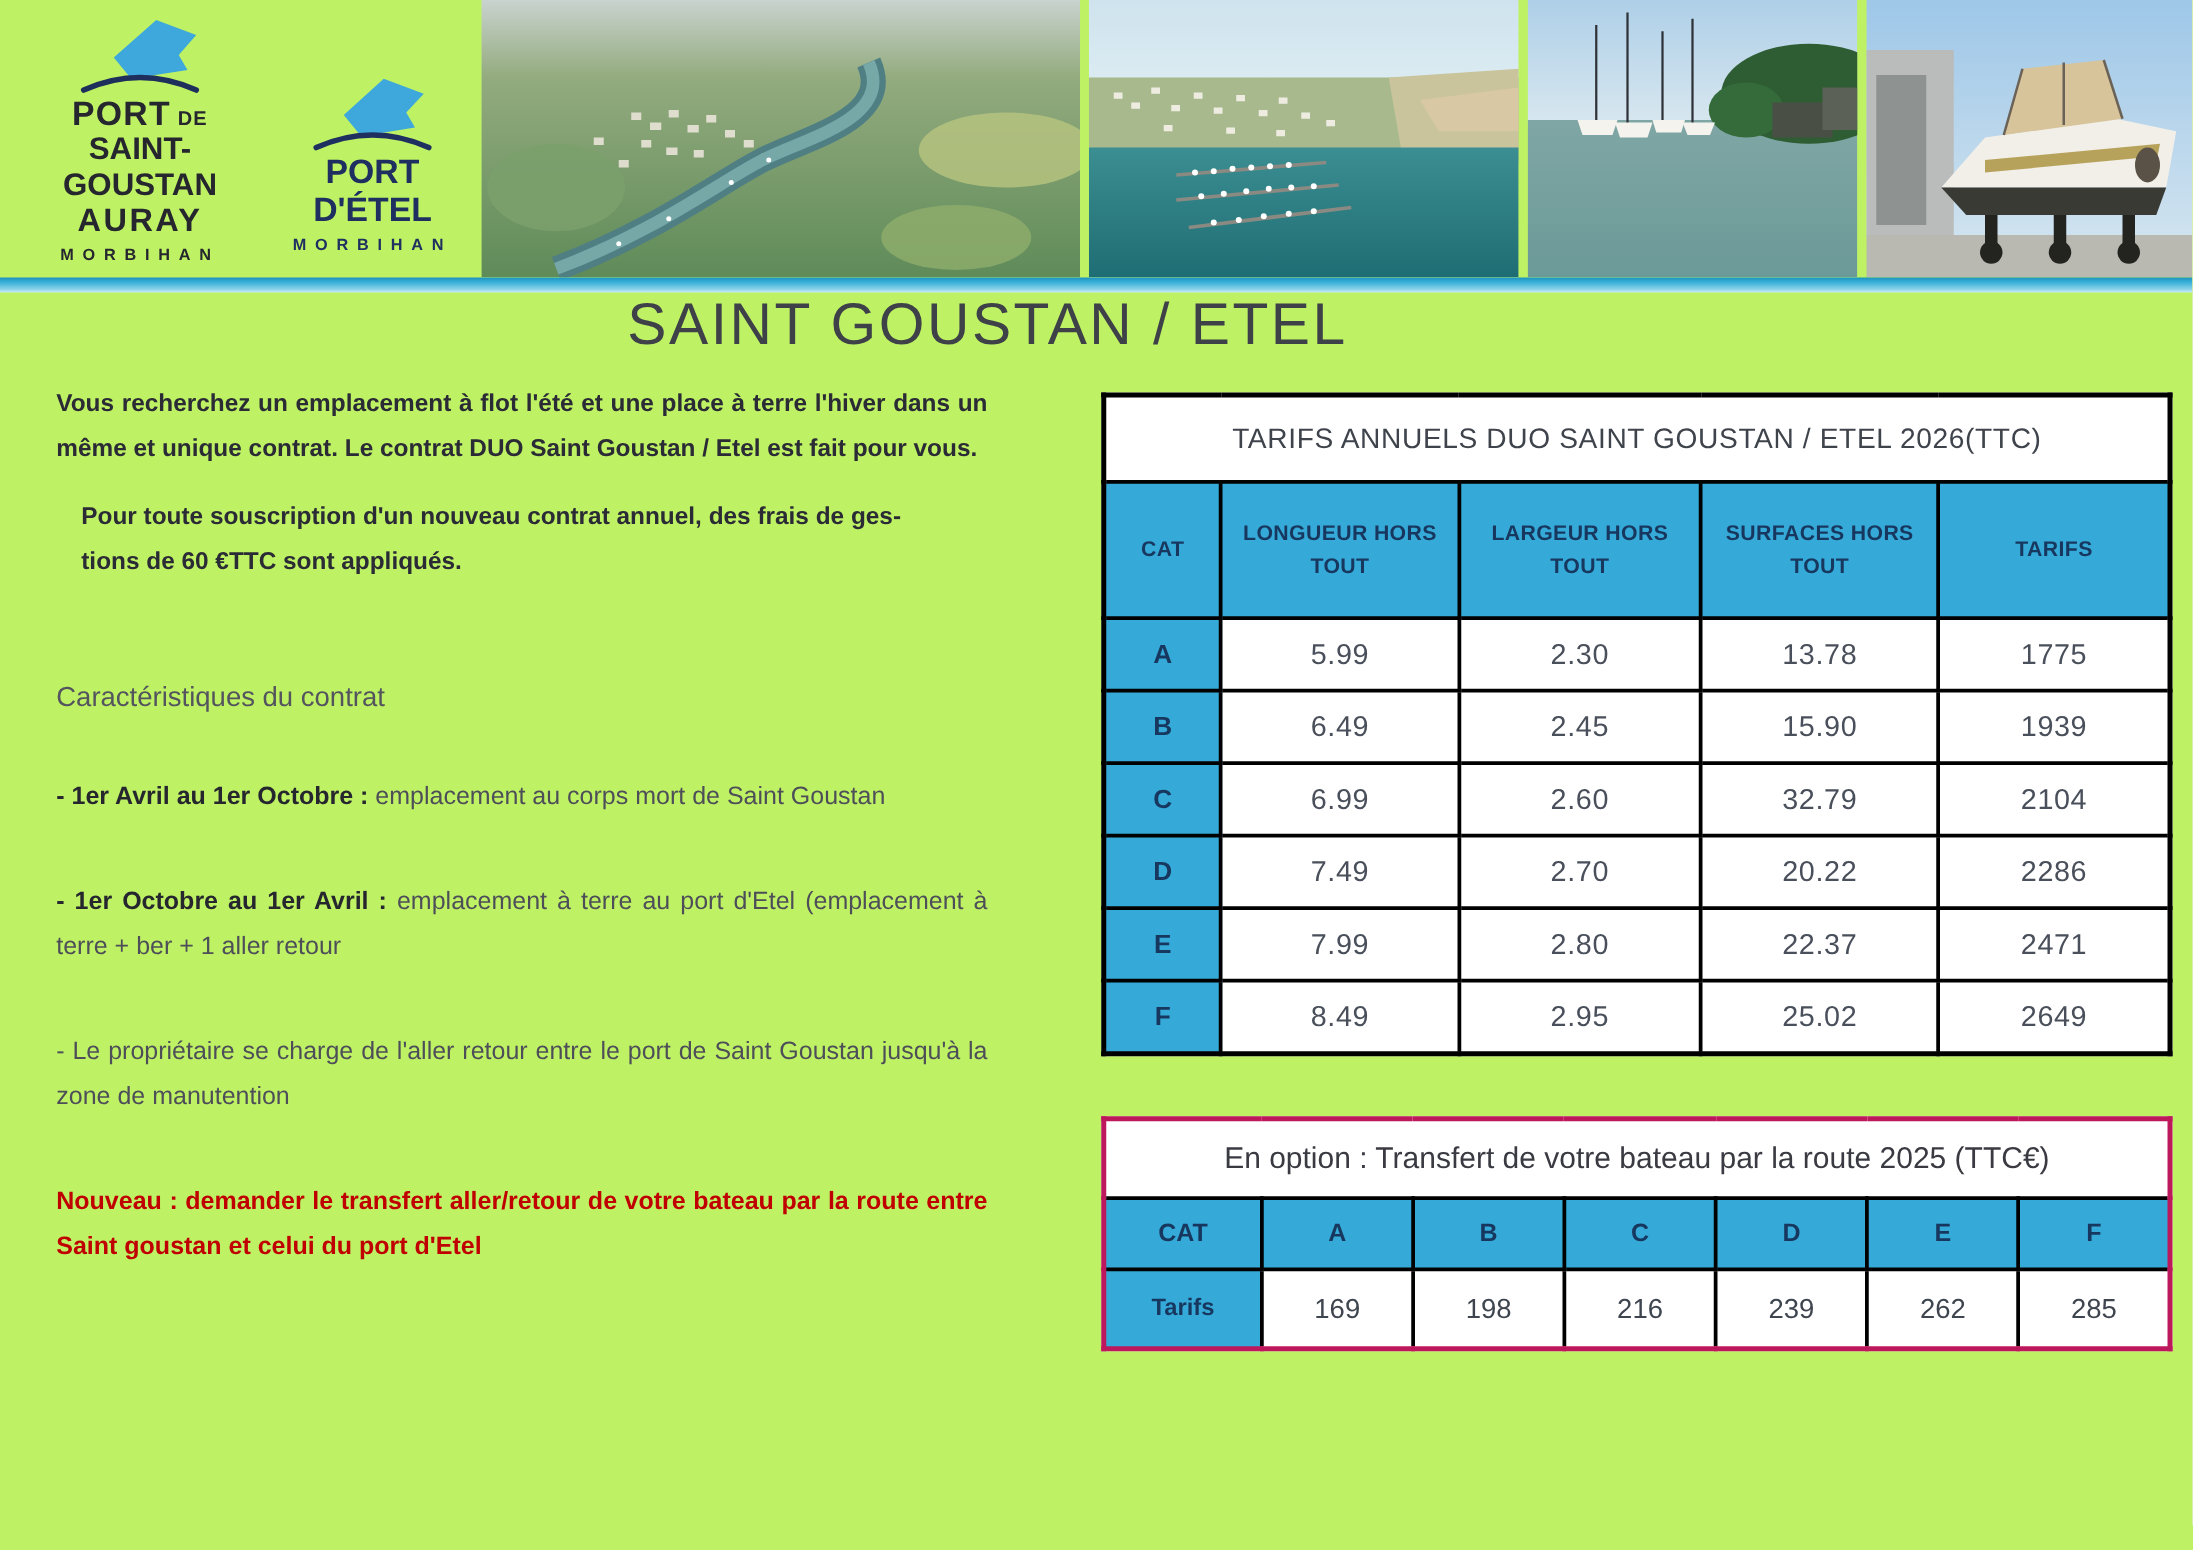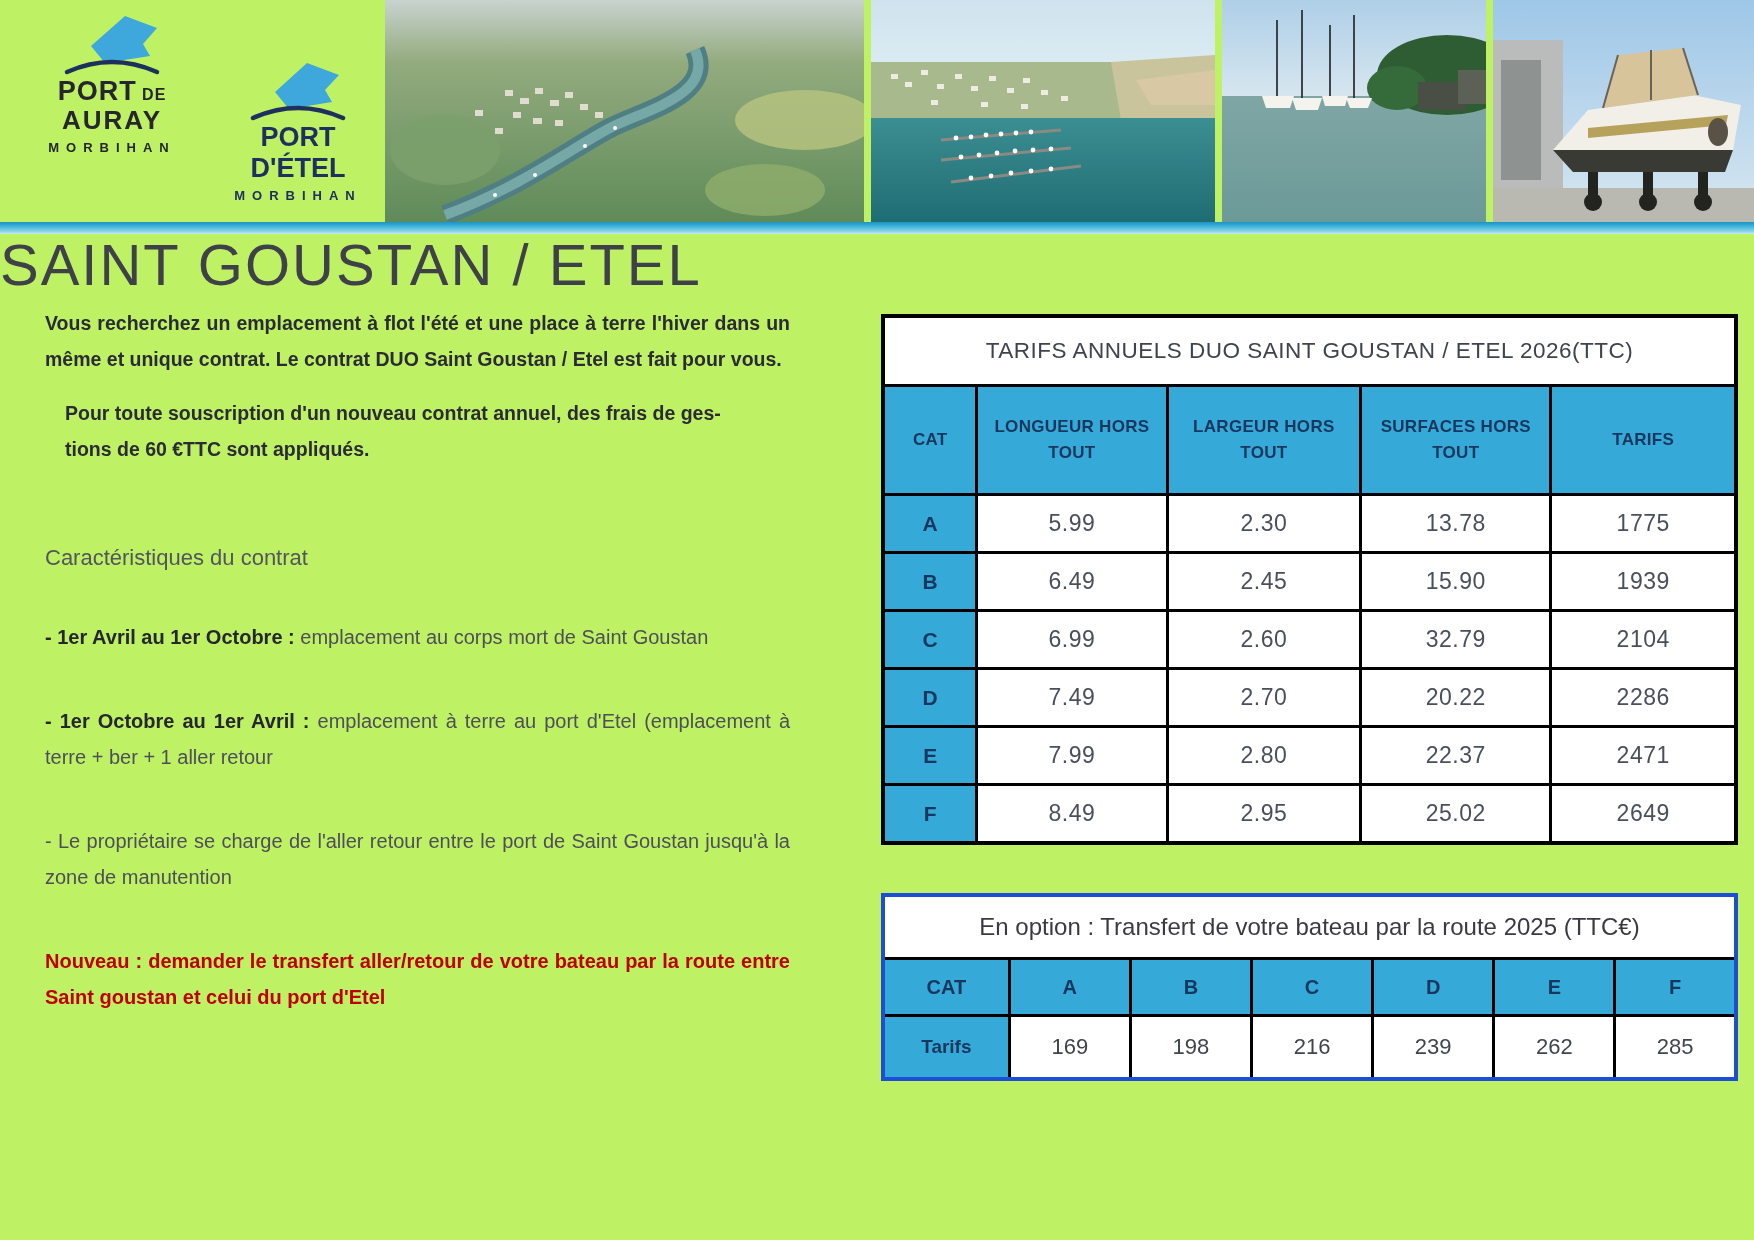--- a/index.html
+++ b/index.html
@@ -23,37 +23,37 @@
   .lg-name{font-weight:bold;font-size:25px;letter-spacing:0px;margin-top:-2px;}
   .lg-city{font-weight:bold;font-size:26px;letter-spacing:2px;margin-top:-2px;}
   .lg-region{font-weight:bold;font-size:13px;letter-spacing:7px;margin-top:4px;}
   .lg-name2{font-weight:bold;font-size:27px;letter-spacing:0px;color:#1f3060;}
   .lg-region2{font-weight:bold;font-size:13px;letter-spacing:7px;margin-top:4px;color:#1f3060;}
 
   .divider{position:absolute;left:0;top:222px;width:1754px;height:12px;
     background:linear-gradient(180deg,#1f93bd 0%,#35aed8 30%,#8fd4ea 80%,#c8ecf6 100%);}
 
   
-  .main-title{position:absolute;left:0;top:231px;width:1580px;margin:0;
-    font-weight:400;font-size:58px;letter-spacing:2px;color:#3f4148;}
+  .main-title{position:absolute;left:0;top:231px;width:1580px;margin:0;text-align:center;
+    font-weight:400;font-size:47px;letter-spacing:2px;color:#3f4148;}
 
   
   .left-col{position:absolute;left:45px;top:305px;width:745px;}
   .left-col p{margin:0;}
   .p-bold{font-weight:bold;font-size:19.5px;line-height:36px;color:#2b2b36;text-align:justify;}
   .p-bold.second{margin-top:18px;margin-left:20px;}
   .p-heading{font-size:22px;color:#54545e;margin-top:78px !important;}
   .p-reg{font-size:20px;line-height:36px;color:#4e4e59;text-align:justify;margin-top:48px !important;}
   .p-reg .b{font-weight:bold;color:#26262e;}
   .p-red{font-weight:bold;font-size:20px;line-height:36px;color:#c00000;text-align:justify;margin-top:48px !important;}
 
   
   table{border-collapse:collapse;table-layout:fixed;position:absolute;background:#fff;padding-left:45px;}
   .t1{left:881px;top:314px;width:857px;border:4px solid #000;}
-  .t2{left:881px;top:893px;width:857px;border:4px solid #1d4ed8;}
+  .t2{left:881px;top:893px;width:857px;border:4px solid #be185d;}
   .t1 td,.t1 th,.t2 td,.t2 th{border:3px solid #000;text-align:center;vertical-align:middle;padding:0;}
   .t-title{height:66px;font-size:22.5px;letter-spacing:0.5px;color:#3f444c;font-weight:400;}
   .blue{background:#35aad9;color:#17375e;font-weight:bold;}
   .t1 .head th{height:106px;font-size:17px;line-height:1.55;letter-spacing:0.3px;padding:0 14px;}
   .t1 .cat{font-size:21px;}
   .t1 .data td{height:55px;font-size:23px;color:#4a505b;letter-spacing:0.5px;font-weight:400;}
   .t2 .t-title{height:60px;font-size:24px;letter-spacing:0px;color:#3a3a42;}
   .t2 .head th{height:54px;font-size:20px;}
   .t2 .rowlab{font-size:19px;}
   .t2 .data td{height:60px;font-size:22px;color:#3f454f;font-weight:400;}
@@ -67,20 +67,21 @@
     <div class="flagwrap">
       <svg width="118" height="66" viewBox="0 0 118 66">
         <polygon points="38,36 72,6 104,18 90,34 97,46 52,53" fill="#3ea7dc"></polygon>
         <path d="M14,62 Q59,42 104,62" stroke="#1f2f5c" stroke-width="4.5" fill="none" stroke-linecap="round"></path>
       </svg>
     </div>
     <div class="lg-line1">
       <span class="lg-port">PORT</span>
       <span class="lg-de">DE</span>
     </div>
+    <div class="lg-name">SAINT-GOUSTAN</div>
     <div class="lg-city">AURAY</div>
     <div class="lg-region">MORBIHAN</div>
   </div>
 
   <div class="logo logo-etel">
     <div class="flagwrap">
       <svg width="110" height="64" viewBox="0 0 110 64">
         <polygon points="32,34 64,5 96,17 82,32 89,44 46,51" fill="#3ea7dc"></polygon>
         <path d="M10,60 Q55,40 100,60" stroke="#1f3060" stroke-width="4.5" fill="none" stroke-linecap="round"></path>
       </svg>

